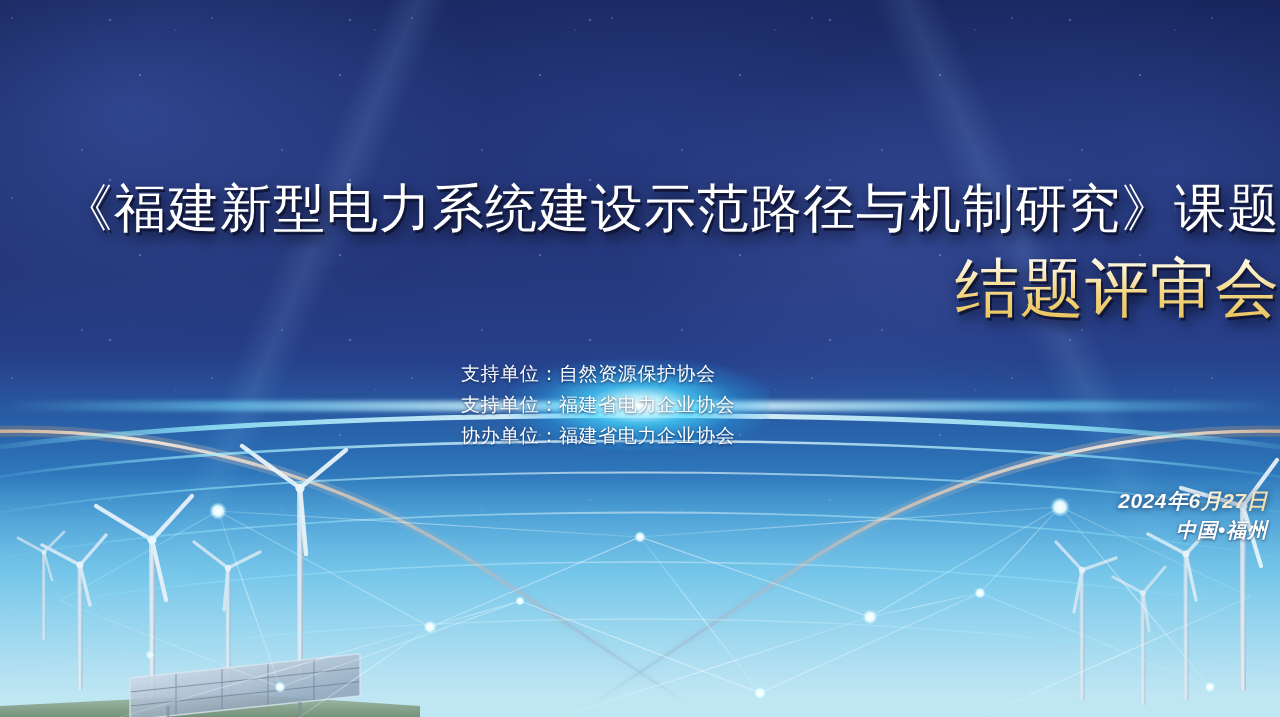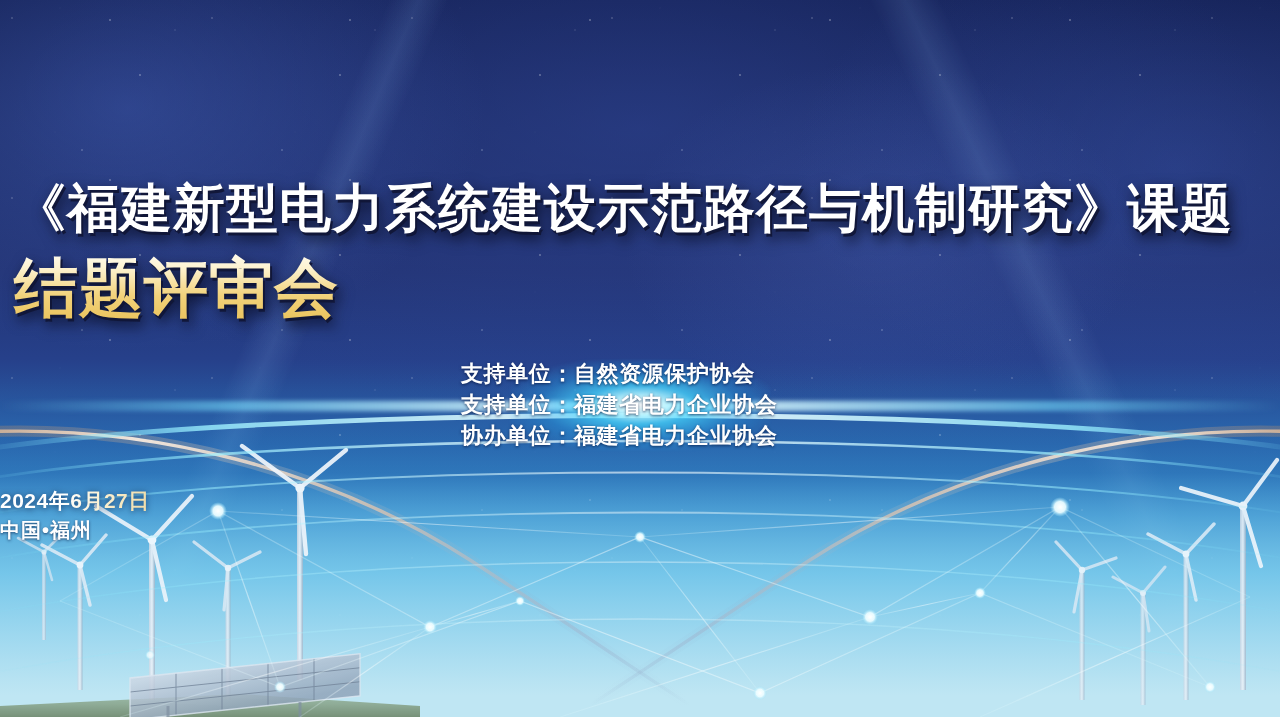--- a/index.html
+++ b/index.html
@@ -82,53 +82,54 @@
   }
 
   
   .turbines{position:absolute;inset:0;pointer-events:none;}
 
   
   .content{position:absolute;left:0;right:0;top:0;bottom:0;}
 
   .title{
     position:absolute;left:0;right:0;top:168px;
-    text-align:left;
+    text-align:right;
     font-size:52px;
     line-height:80px;
-    font-weight:700;
+    font-weight:400;
     letter-spacing:1px;
     white-space:nowrap;
     background:linear-gradient(180deg,#ffffff 0%,#ffffff 48%,#fdf3d2 62%,#f2d27a 80%,#e8bf55 100%);
     -webkit-background-clip:text;
     background-clip:text;
     color:transparent;
     -webkit-text-fill-color:transparent;
     filter:drop-shadow(2px 3px 0 rgba(16,22,54,.92)) drop-shadow(3px 5px 7px rgba(8,12,36,.75));
     padding-left:14px;
   }
   .title .line2{display:block;font-size:64px;}
 
   .orgs{
     position:absolute;left:461px;top:358px;
     text-align:left;
   }
   .orgs .org-line{
     color:#ffffff;
-    font-size:22px;
-    font-weight:700;
+    font-size:19px;
+    font-weight:400;
     line-height:31px;
     letter-spacing:.6px;
     text-shadow:0 1px 3px rgba(6,20,60,.75);
     white-space:nowrap;
   }
 
   .when{
-    position:absolute;left:0;right:0;top:487px;
-    text-align:left;
+    position:absolute;left:0;right:12px;top:487px;
+    text-align:right;
+    font-style:italic;
   }
   .when .date{
     display:inline-block;
     font-size:21px;font-weight:700;letter-spacing:.5px;
     background:linear-gradient(100deg,#ffffff 0%,#ffffff 42%,#fbf1d4 66%,#efdba6 100%);
     -webkit-background-clip:text;background-clip:text;
     color:transparent;-webkit-text-fill-color:transparent;
     filter:drop-shadow(0 1px 3px rgba(6,20,60,.7));
   }
   .when .place{

